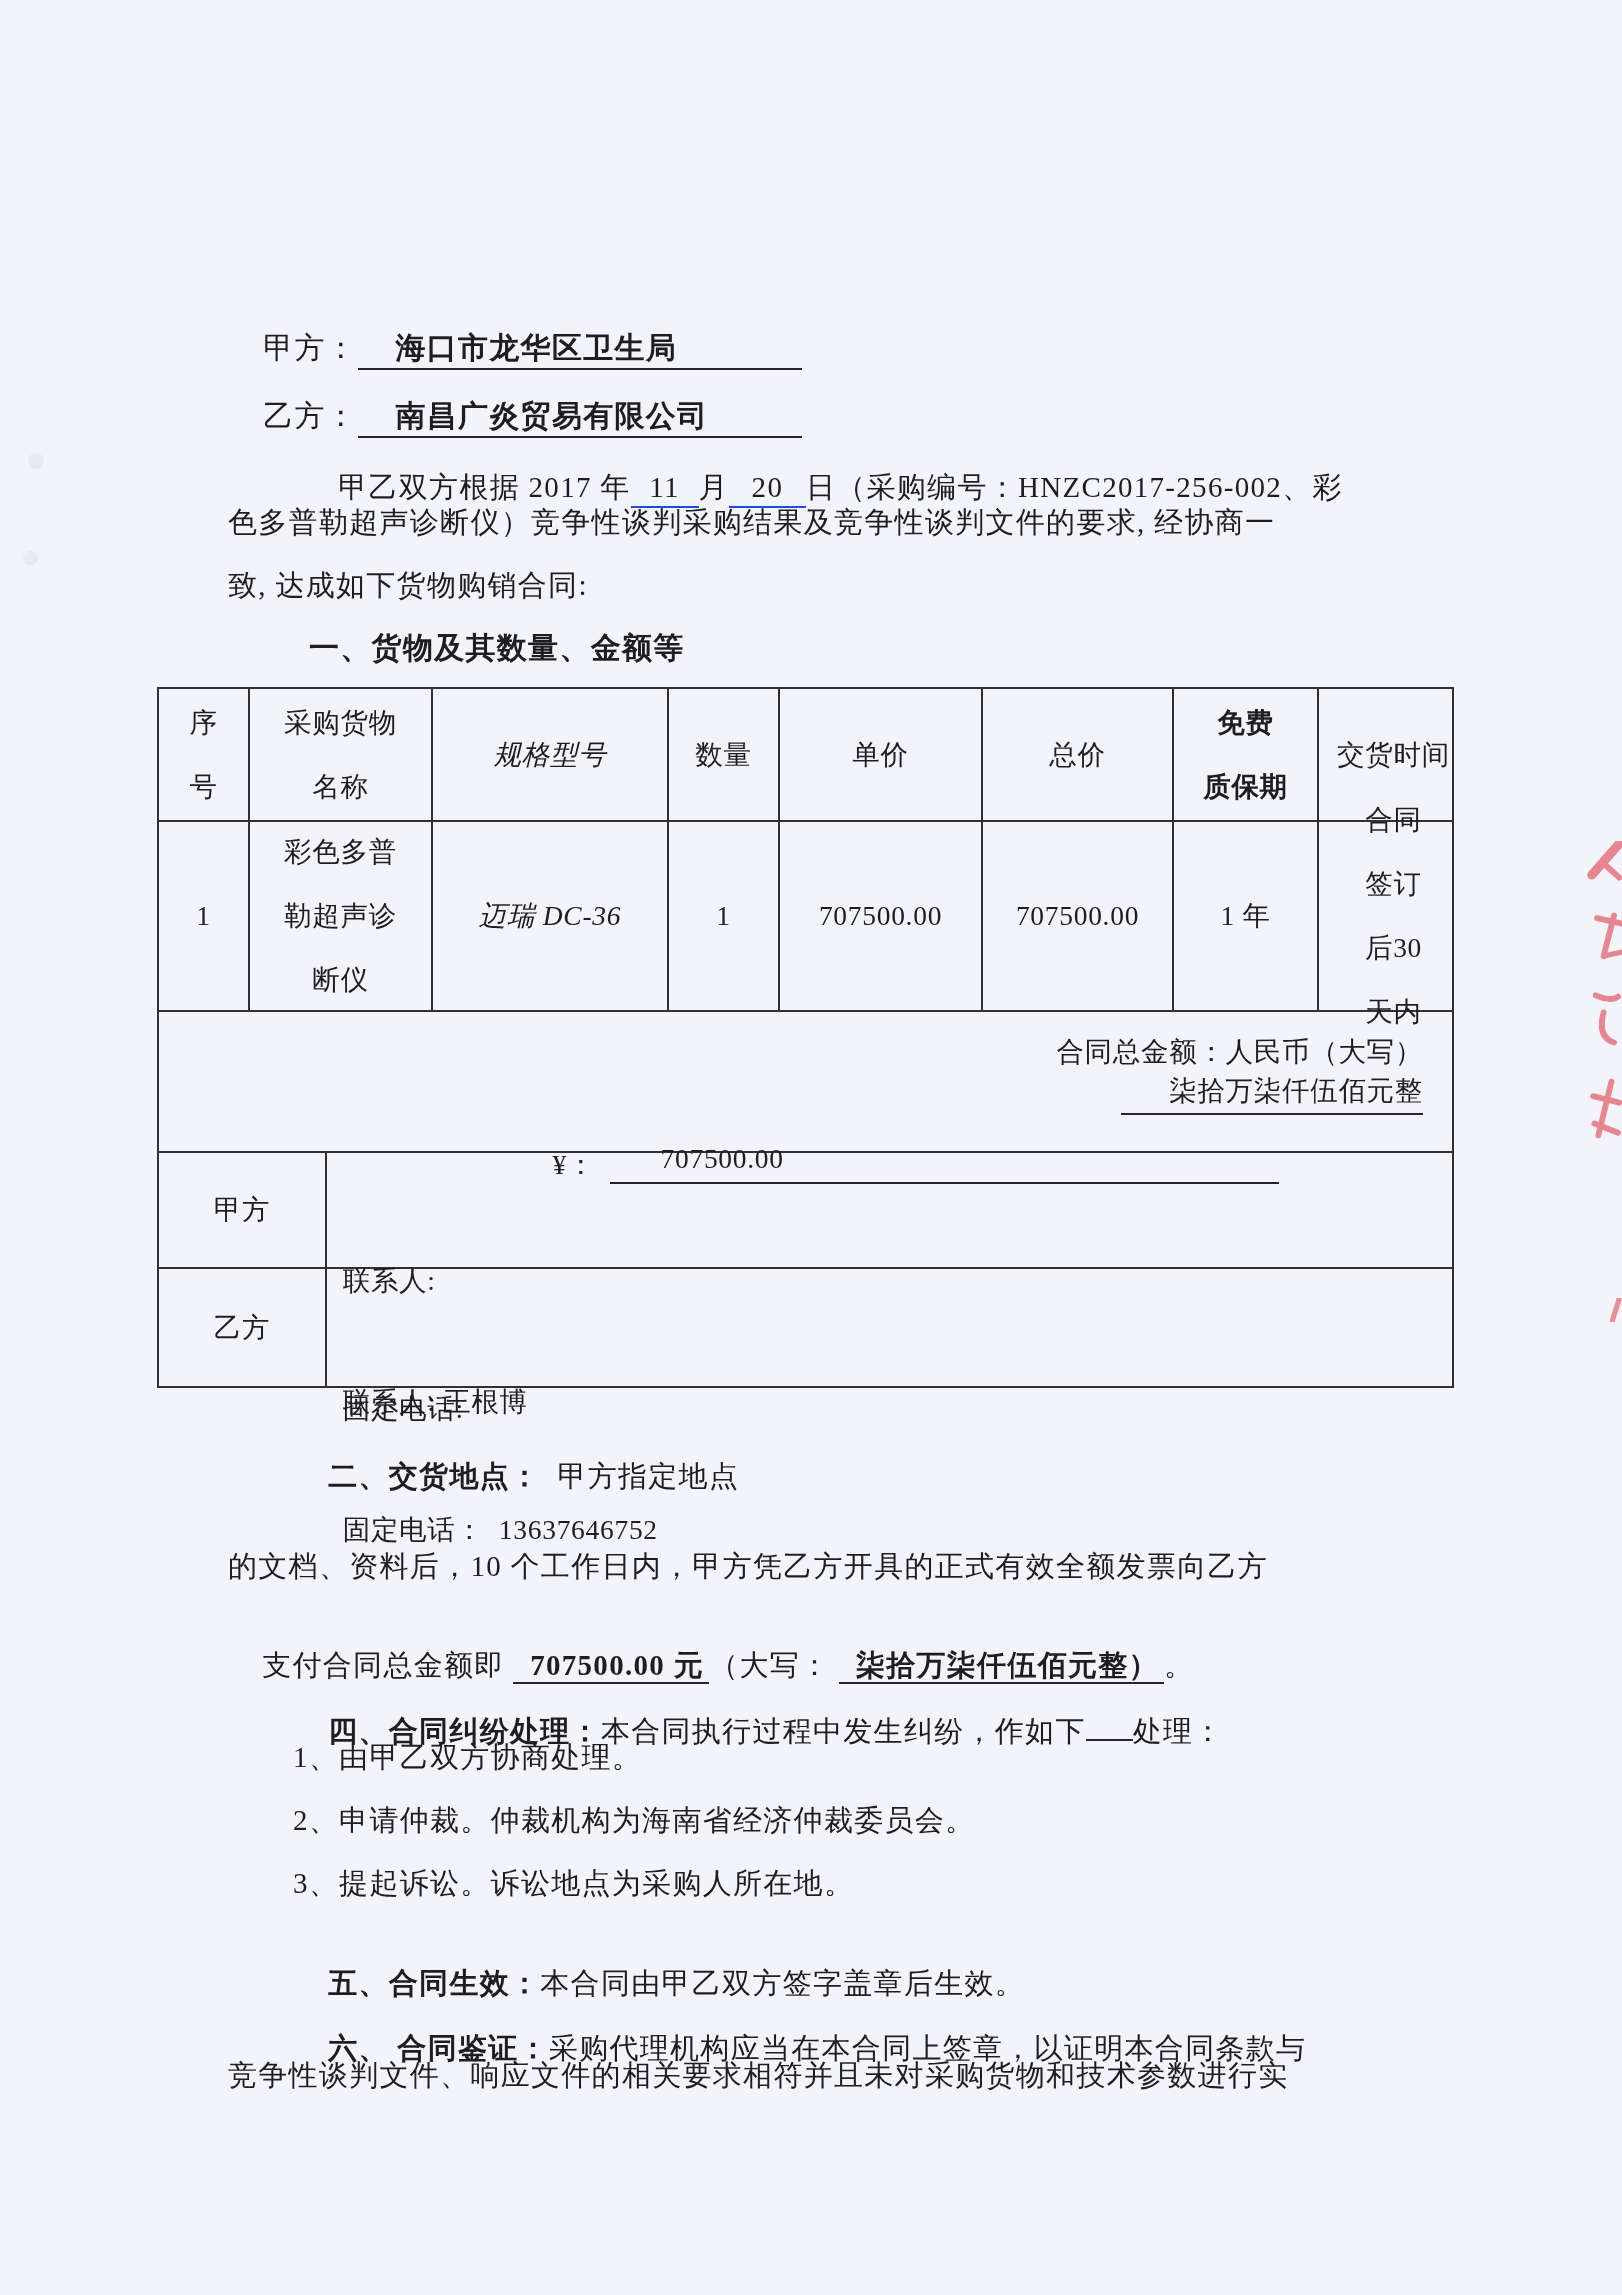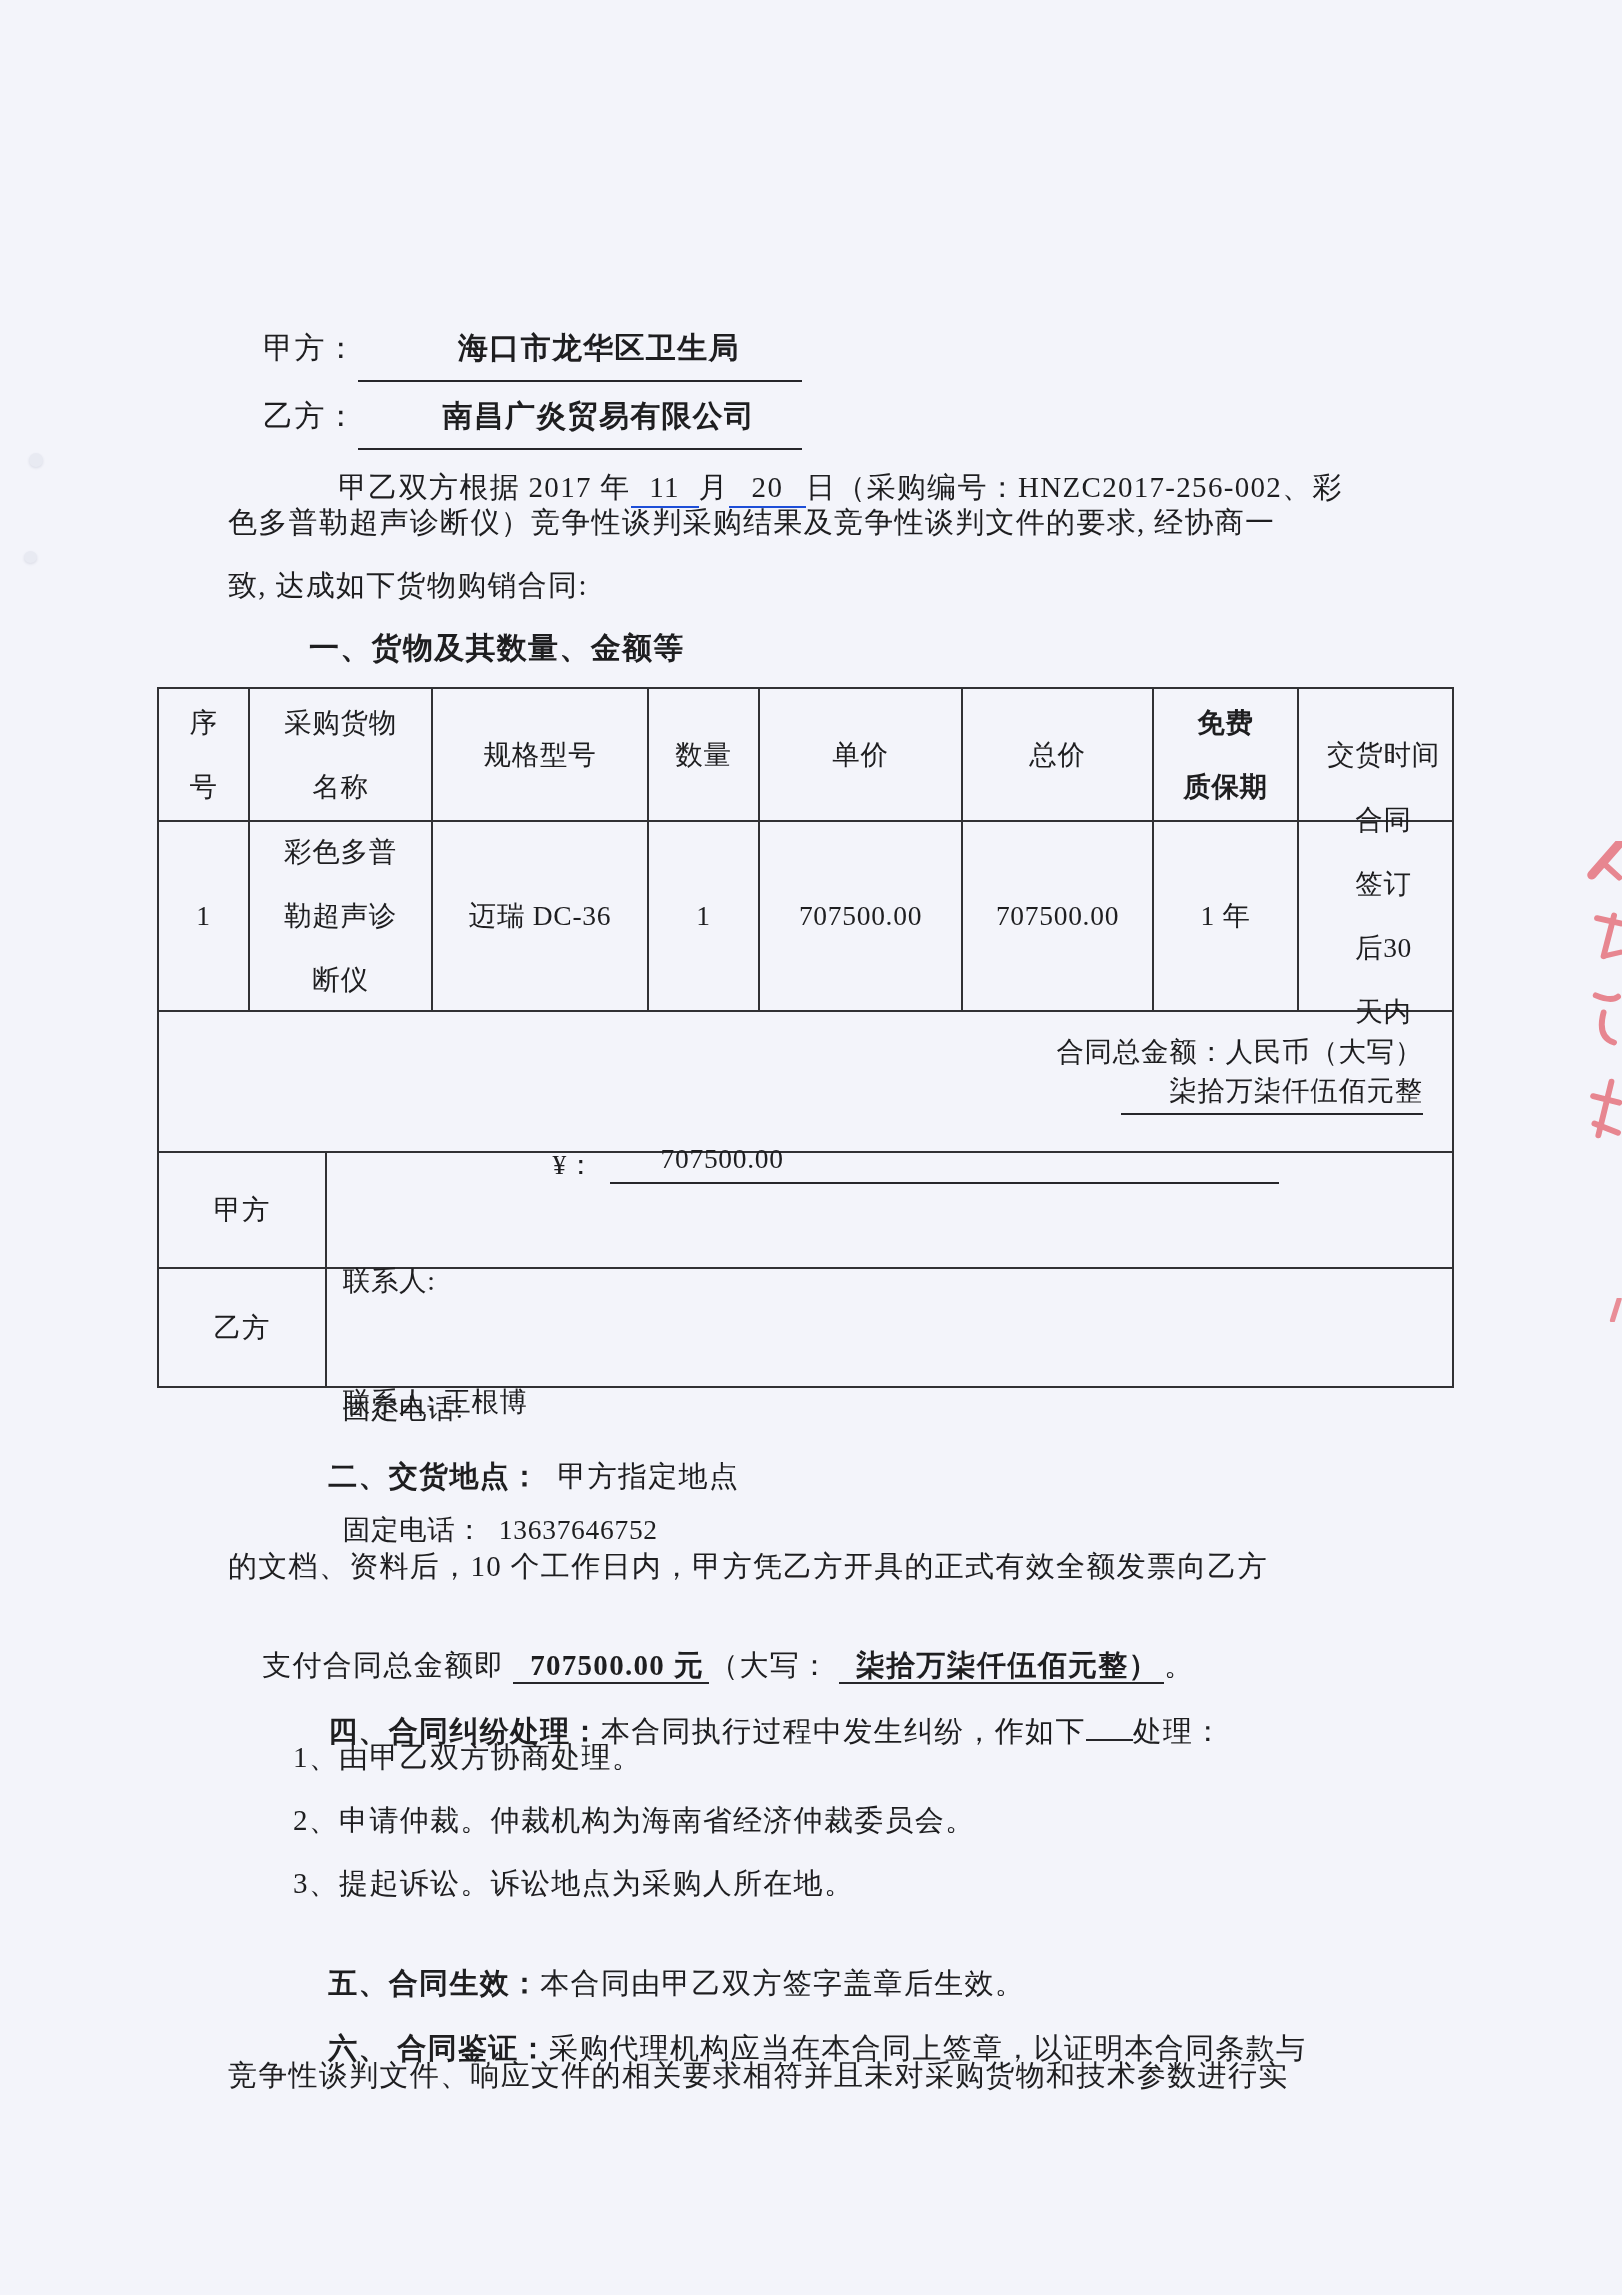--- a/index.html
+++ b/index.html
@@ -21,24 +21,23 @@
     white-space: pre;
     line-height: 37px;
   }
   .b { font-weight: bold; }
   
   .party { font-size: 30px; line-height: 39px; }
   .pfield {
     display: inline-block;
     width: 444px;
     border-bottom: 2.6px solid #26262a;
-    padding: 0 0 13px 37px;
+    padding: 0 0 1px 37px;
     margin-left: 1.3px;
     font-weight: bold;
-    text-align: center;
   }
   
   .u-num {
     display: inline-block;
     border-bottom: 2px solid #1d4ed8;
     text-align: center;
   }
   .u1 { min-width: 68px; }
   .u2 { min-width: 77px; }
   .blank-u {
@@ -67,21 +66,21 @@
   .hrow  { height: 133px; }
   .drow  { height: 190px; }
   .cell {
     border-right: 2px solid #313134;
     display: flex; flex-direction: column;
     align-items: center; justify-content: center;
     text-align: center;
     line-height: 64px;
   }
   .cell:last-child { border-right: none; }
-  .c1 { width: 91px; } .c2 { width: 183px; } .c3 { width: 216px; }
+  .c1 { width: 91px; } .c2 { width: 183px; } .c3 { width: 236px; font-style: italic; }
   .c4 { width: 111px; } .c5 { width: 203px; } .c6 { width: 191px; }
   .c7 { width: 145px; } .c8 { flex: 1; margin-left: 16px; }
   .td-wrap2 { padding: 0 31px; }
   .td-wrap8 { padding: 0 27.5px; }
   
   .trow-total { height: 141px; border-bottom: 2.6px solid #313134; padding: 19.6px 29px 0 10.5px; }
   .total-line-a { display: flex; align-items: flex-end; line-height: 39px; flex-direction: column; }
   .ufield-grow {
     flex: 1;
     border-bottom: 2.6px solid #26262a;

